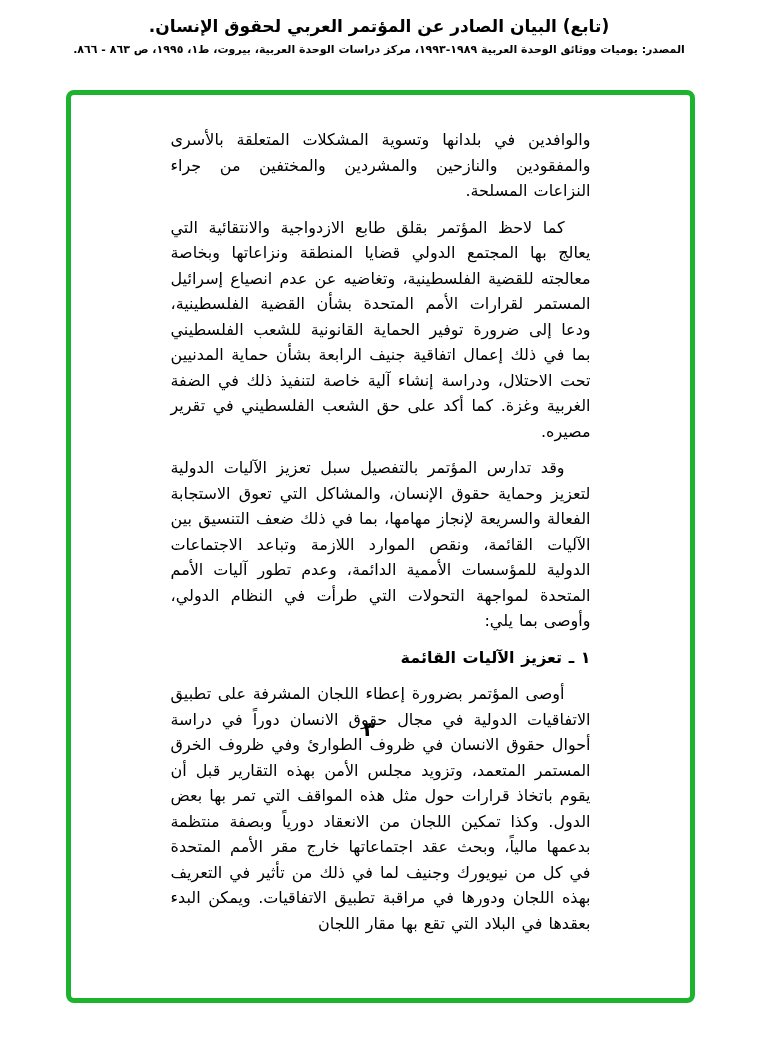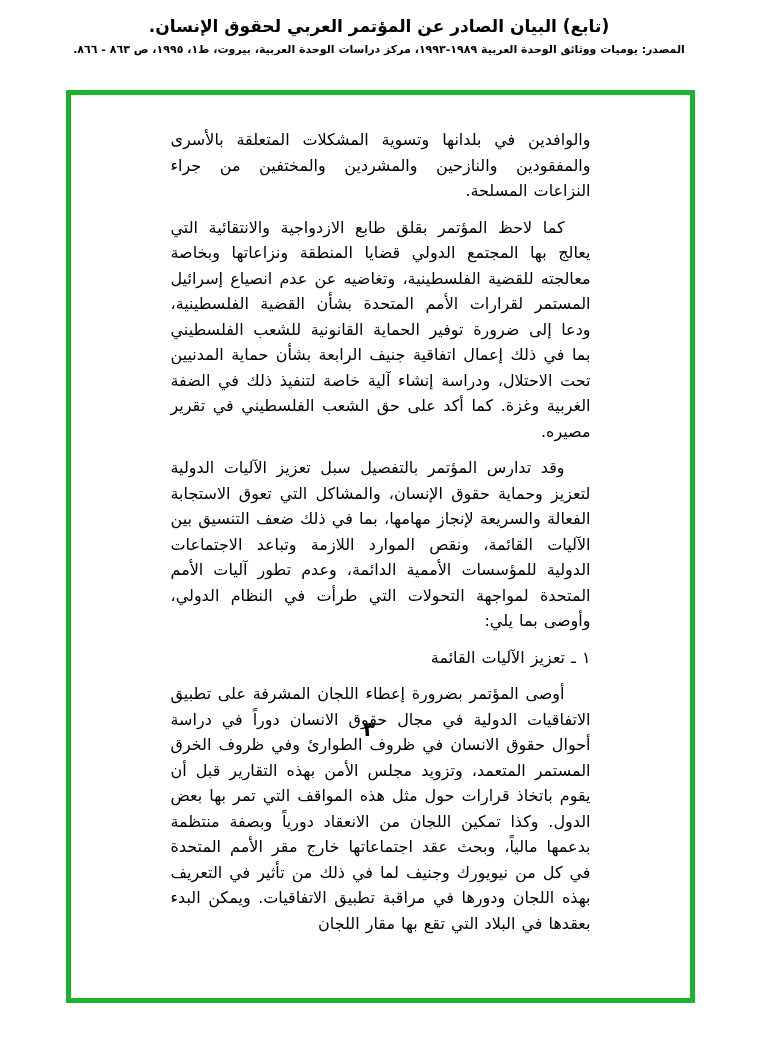--- a/index.html
+++ b/index.html
@@ -25,41 +25,41 @@
     margin-top: 7px;
     white-space: nowrap;
   }
 
   
   .content-box {
     position: absolute;
     left: 66px; top: 90px;
     width: 629px; height: 913px;
     border: 5px solid #1db32e;
-    border-radius: 1px;
+    border-radius: 8px;
     overflow: hidden;
     background: #ffffff;
   }
   .text-column {
     direction: rtl;
     width: 420px;
     margin: 0 auto;
     padding-top: 32px;
   }
   .para {
     font-size: 16px;
     line-height: 25.5px;
     text-align: justify;
     text-indent: 26px;
     margin-bottom: 11px;
     word-spacing: 1px;
   }
   .para.no-indent { text-indent: 0; }
   .para.heading {
-    font-weight: normal;
+    font-weight: bold;
     text-align: right;
     text-indent: 0;
     margin-top: 4px;
     margin-bottom: 11px;
   }
   .para:last-child { margin-bottom: 14px; }
 
   
   .page-footer {
     position: absolute;

